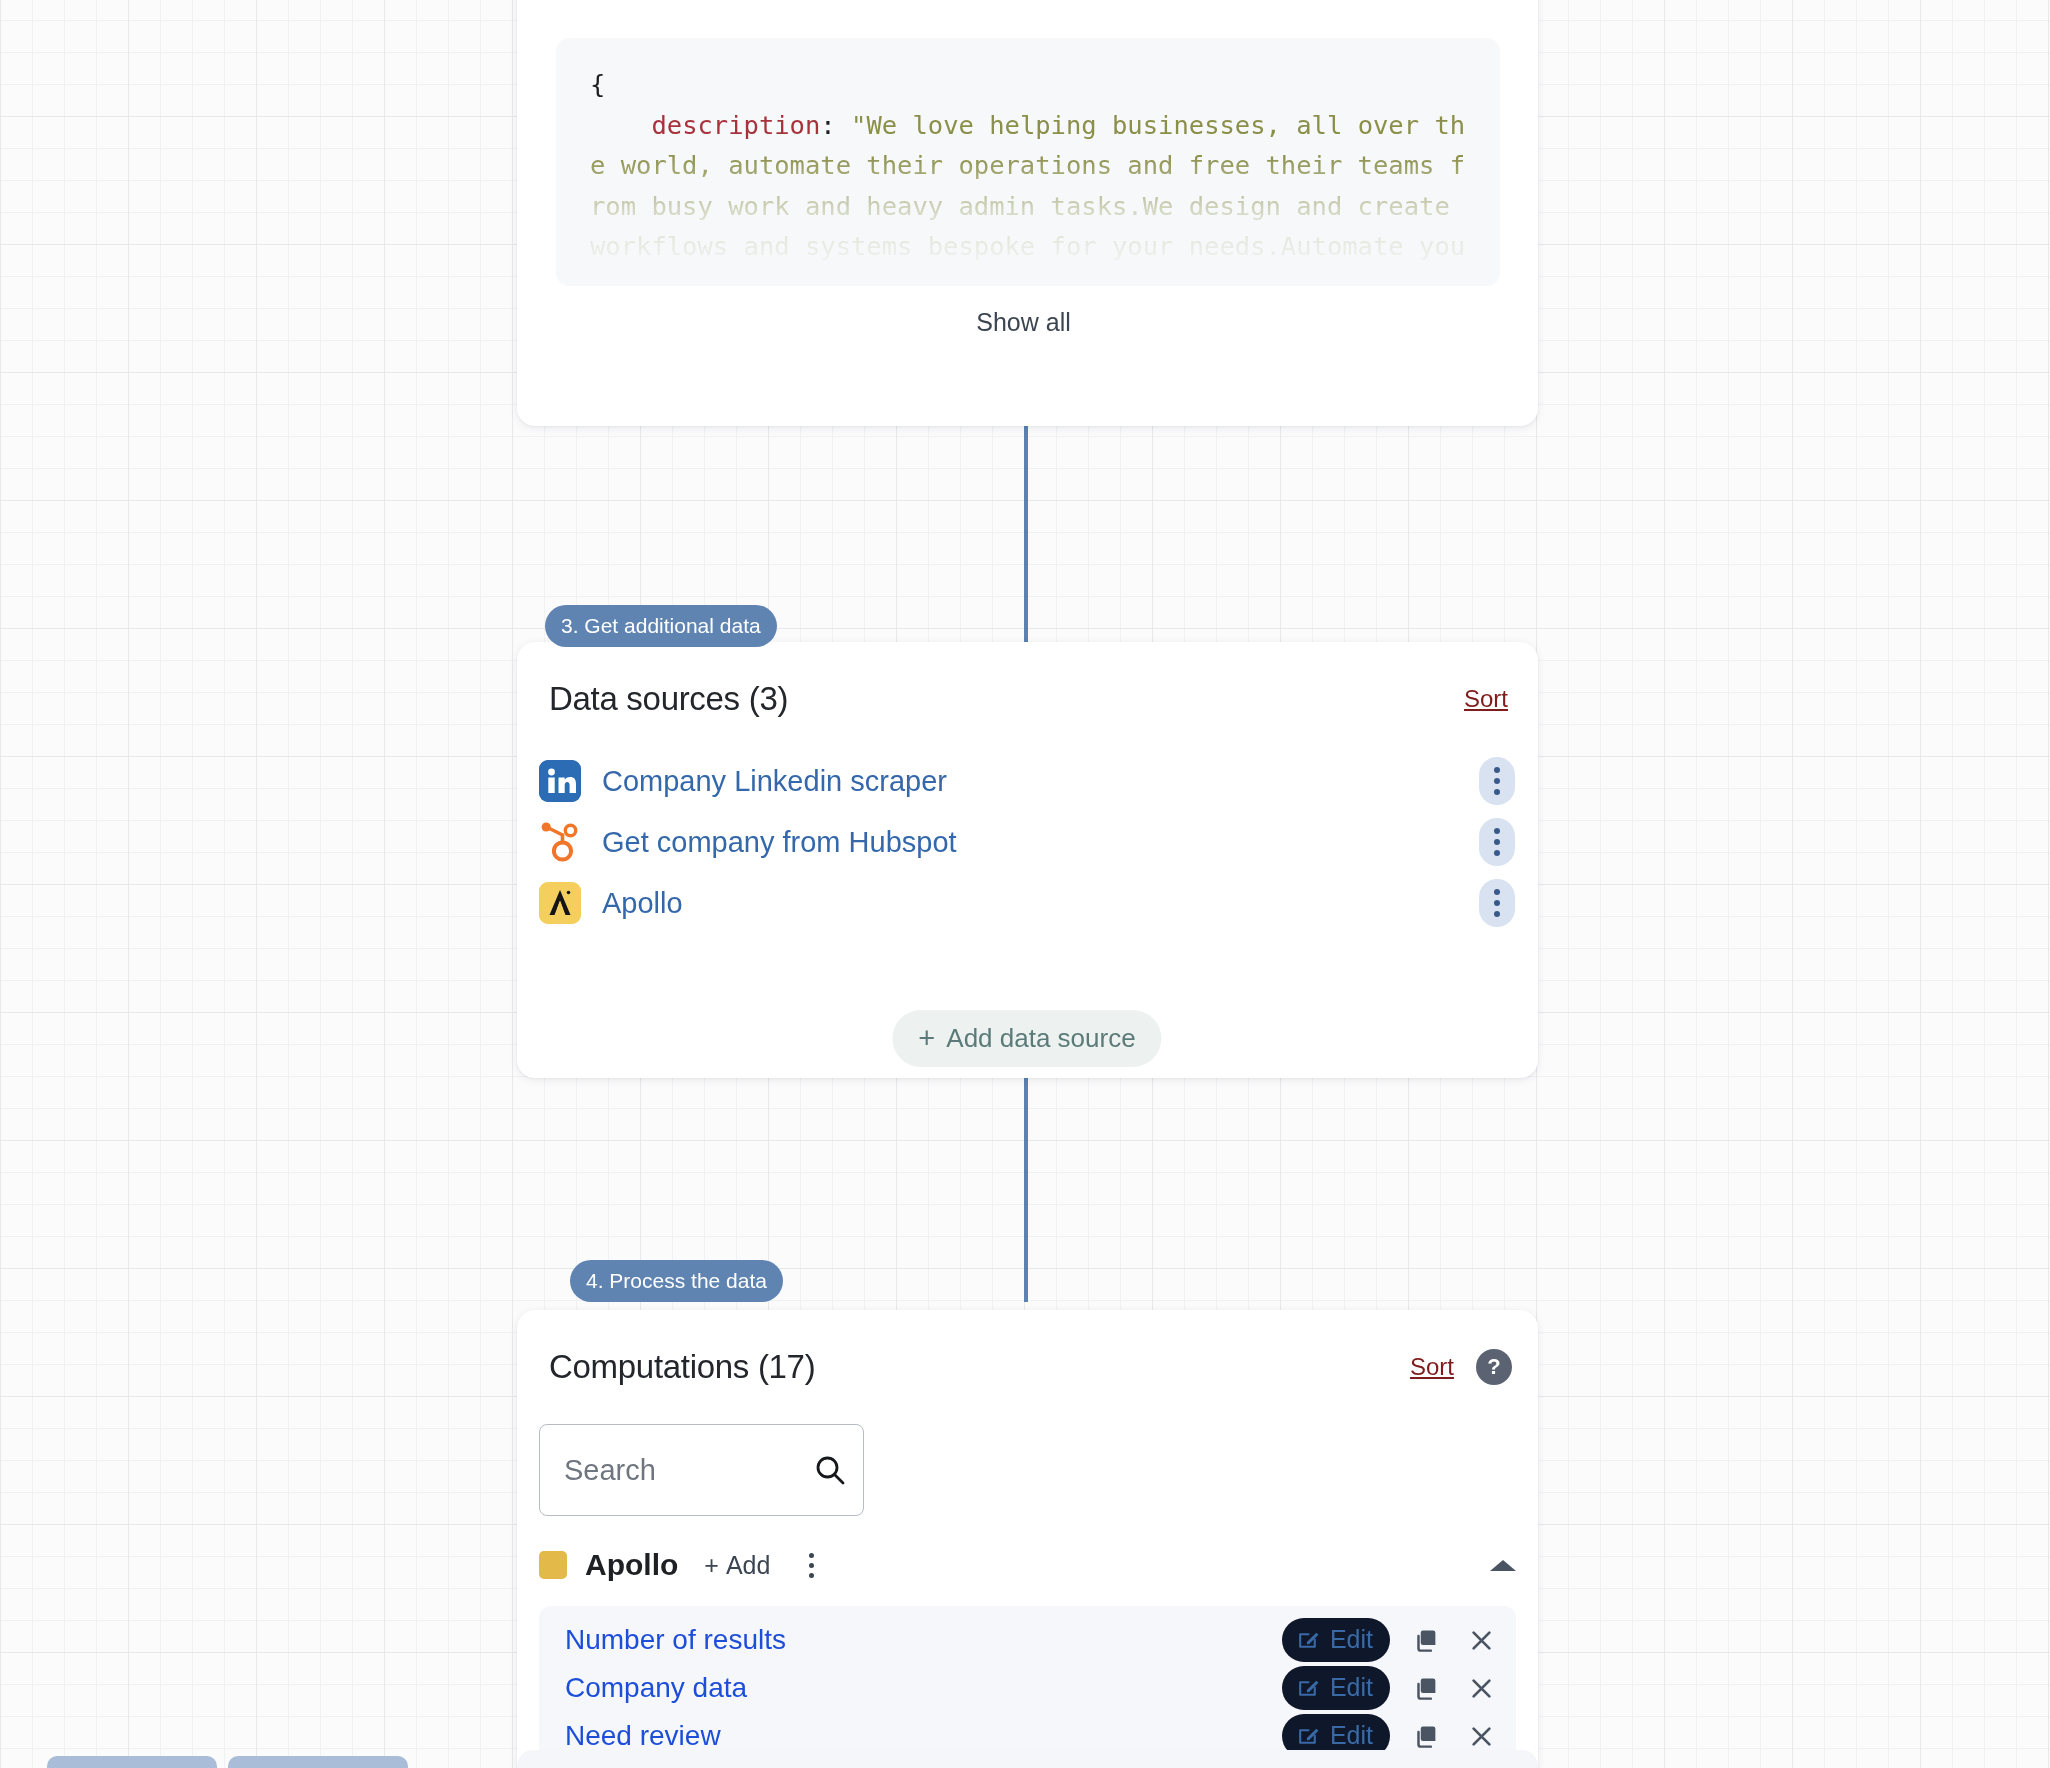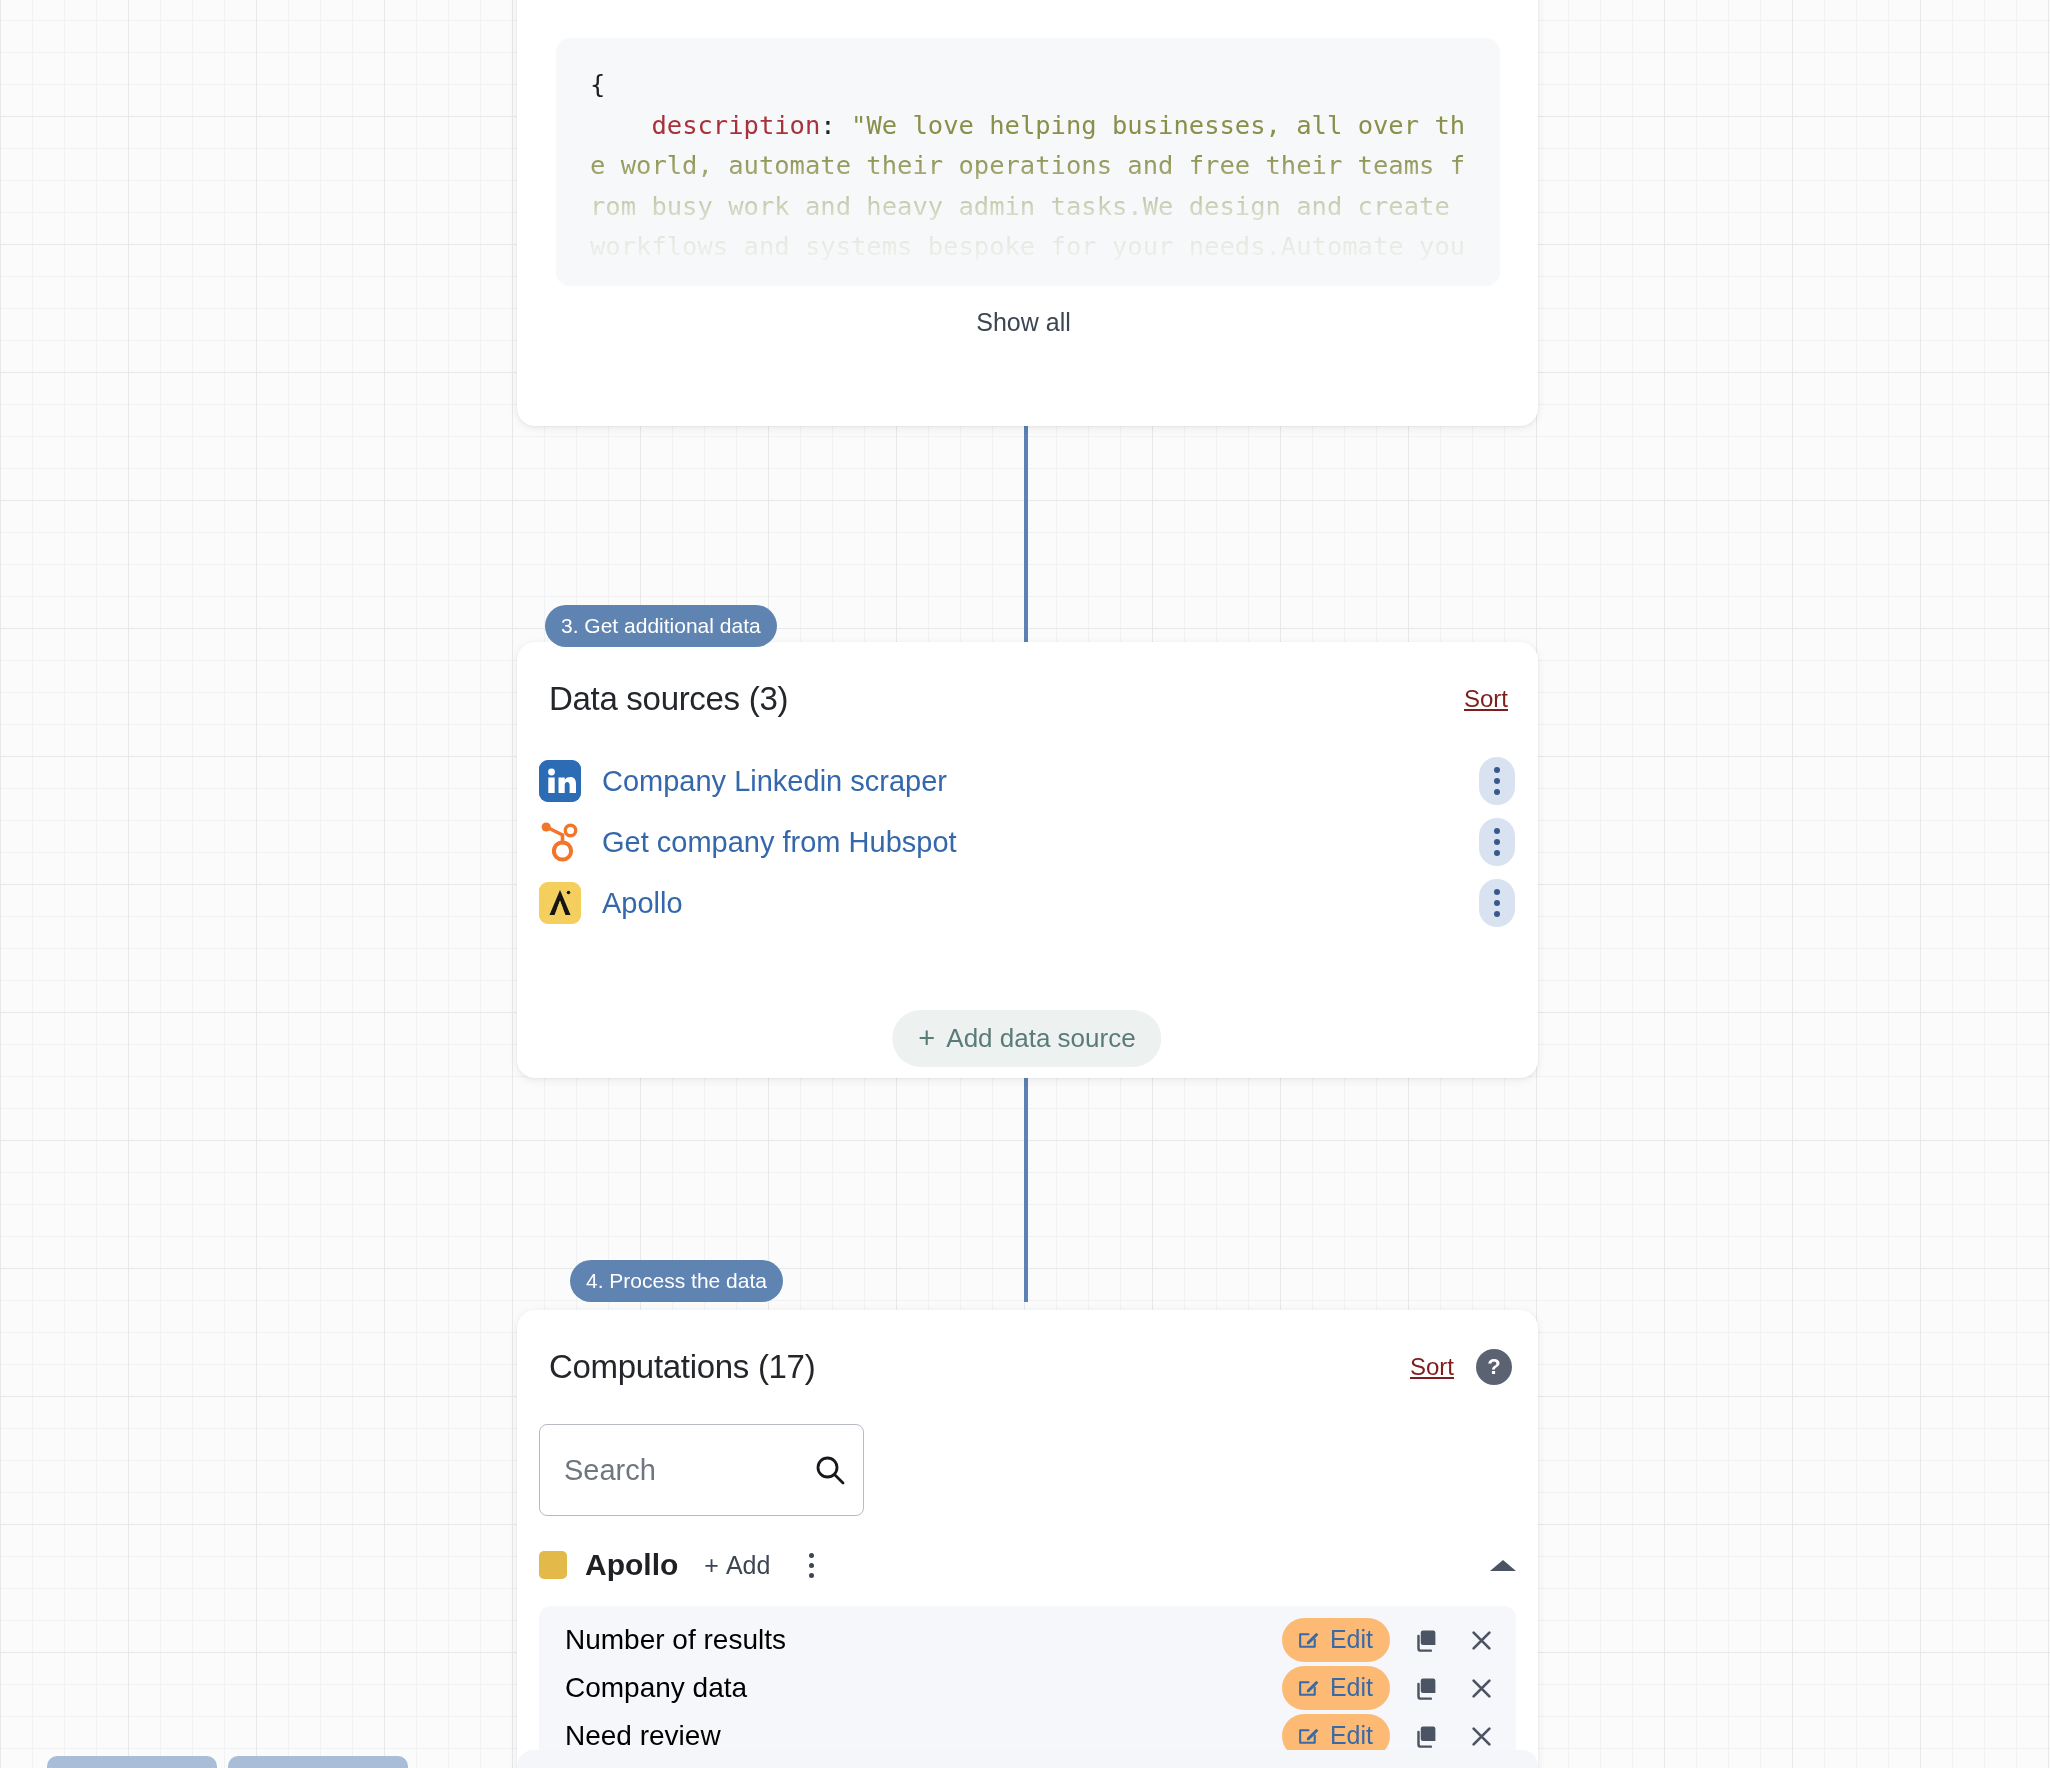--- a/index.html
+++ b/index.html
@@ -302,33 +302,33 @@
   }
   .comp-row {
     height: 48px;
     display: flex;
     align-items: center;
     padding: 0 18px 0 26px;
     box-sizing: border-box;
   }
   .comp-label {
     font-size: 28px;
-    color: #000000;
+    color: #1d4ed8;
     font-weight: 500;
     cursor: pointer;
     white-space: nowrap;
   }
   .comp-actions {
     margin-left: auto;
     display: flex;
     align-items: center;
     gap: 20px;
   }
   .edit-btn {
-    background: #fdba74;
+    background: #0f172a;
     color: #3a6aa6;
     border-radius: 999px;
     font-size: 25px;
     padding: 7px 17px 8px 14px;
     display: flex;
     align-items: center;
     gap: 9px;
     cursor: pointer;
     white-space: nowrap;
   }

